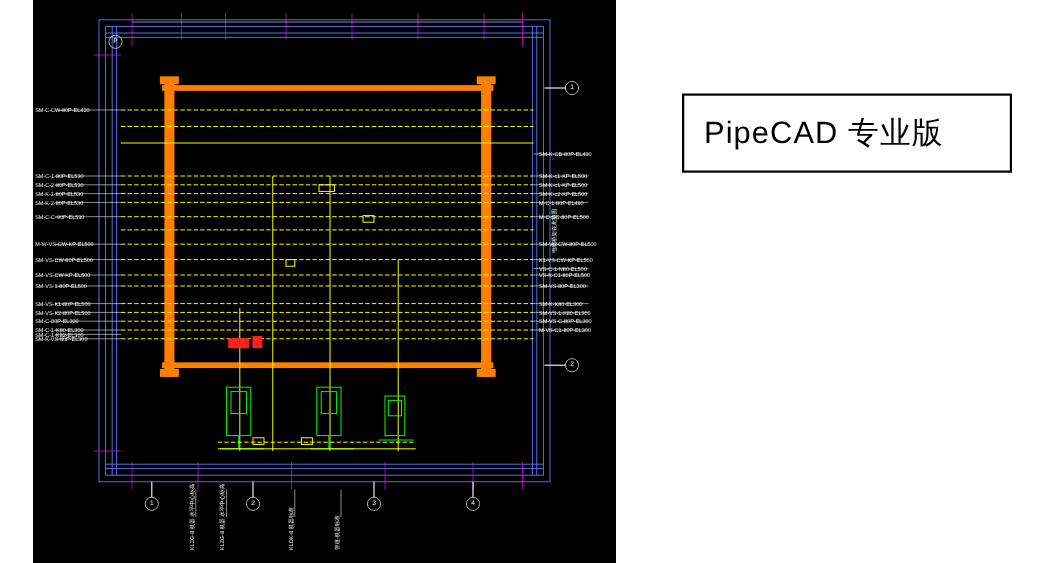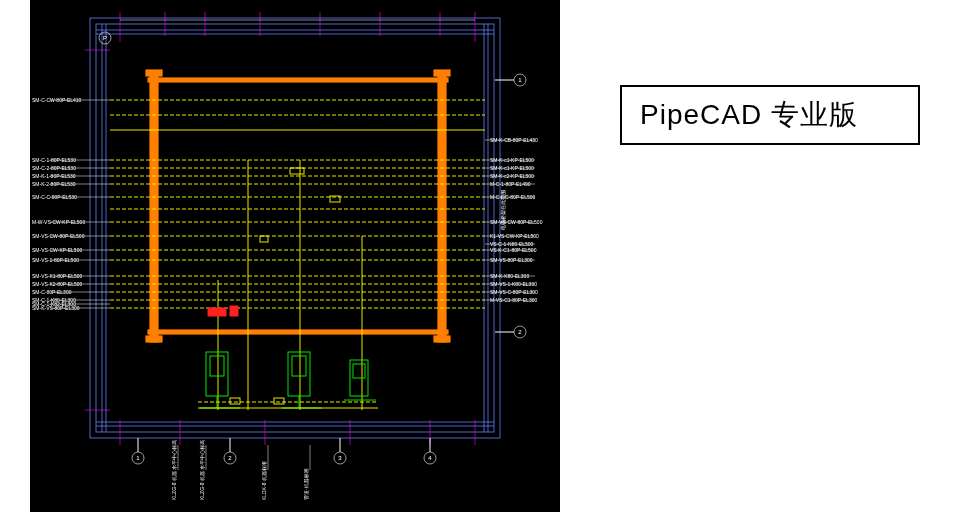--- a/index.html
+++ b/index.html
@@ -17,21 +17,21 @@
     top: 0;
     width: 530px;
     height: 512px;
     background: #000;
   }
   .title-box {
     position: absolute;
     left: 620px;
     top: 85px;
     width: 300px;
-    height: 60px;
+    height: 72px;
     border: 2px solid #000;
     display: flex;
     align-items: center;
     justify-content: flex-start;
     padding-left: 18px;
     font-size: 28px;
     letter-spacing: 1px;
     box-sizing: border-box;
   }
   

